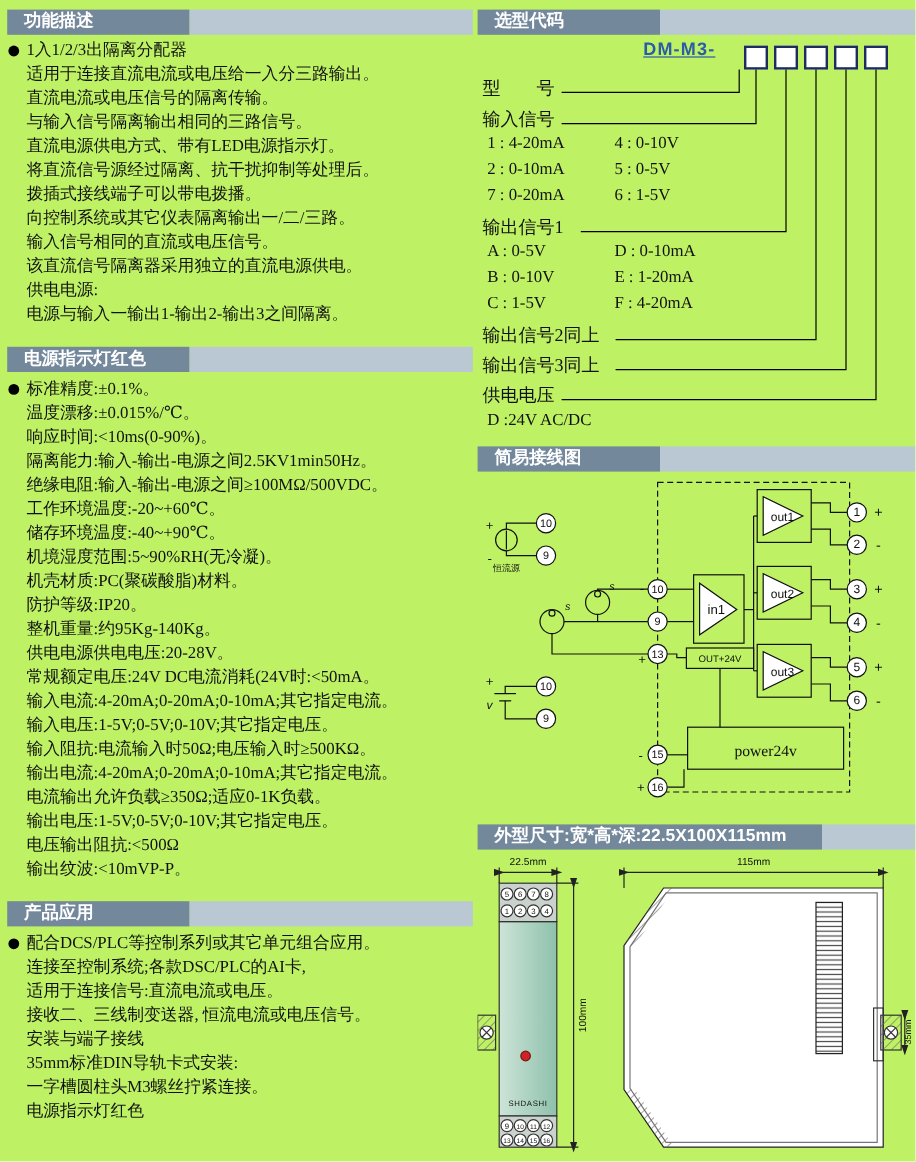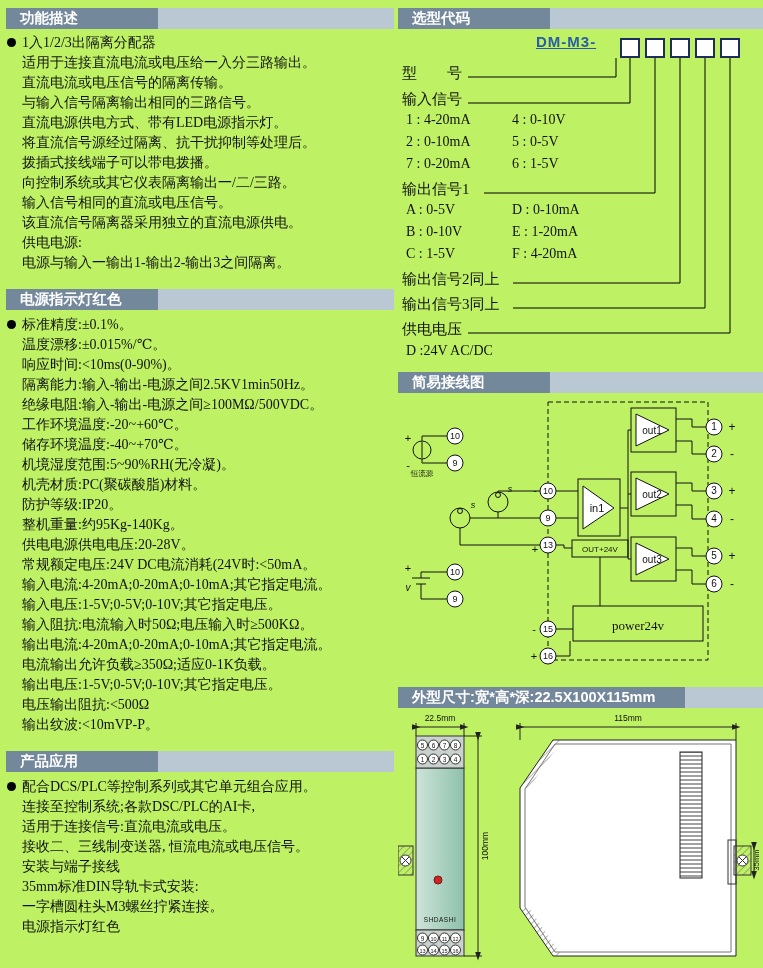--- a/index.html
+++ b/index.html
@@ -69,21 +69,21 @@
     </div>
     <div class="text-block" style="top:315px">
       <span class="bullet"></span>
 
     <div class="tline">标准精度:±0.1%。</div>
         <div class="tline">温度漂移:±0.015%/℃。</div>
         <div class="tline">响应时间:&lt;10ms(0-90%)。</div>
         <div class="tline">隔离能力:输入-输出-电源之间2.5KV1min50Hz。</div>
         <div class="tline">绝缘电阻:输入-输出-电源之间≥100MΩ/500VDC。</div>
         <div class="tline">工作环境温度:-20~+60℃。</div>
-        <div class="tline">储存环境温度:-40~+70℃。</div>
+        <div class="tline">储存环境温度:-40~+90℃。</div>
         <div class="tline">机境湿度范围:5~90%RH(无冷凝)。</div>
         <div class="tline">机壳材质:PC(聚碳酸脂)材料。</div>
         <div class="tline">防护等级:IP20。</div>
         <div class="tline">整机重量:约95Kg-140Kg。</div>
         <div class="tline">供电电源供电电压:20-28V。</div>
         <div class="tline">常规额定电压:24V DC电流消耗(24V时:&lt;50mA。</div>
         <div class="tline">输入电流:4-20mA;0-20mA;0-10mA;其它指定电流。</div>
         <div class="tline">输入电压:1-5V;0-5V;0-10V;其它指定电压。</div>
         <div class="tline">输入阻抗:电流输入时50Ω;电压输入时≥500KΩ。</div>
         <div class="tline">输出电流:4-20mA;0-20mA;0-10mA;其它指定电流。</div>

